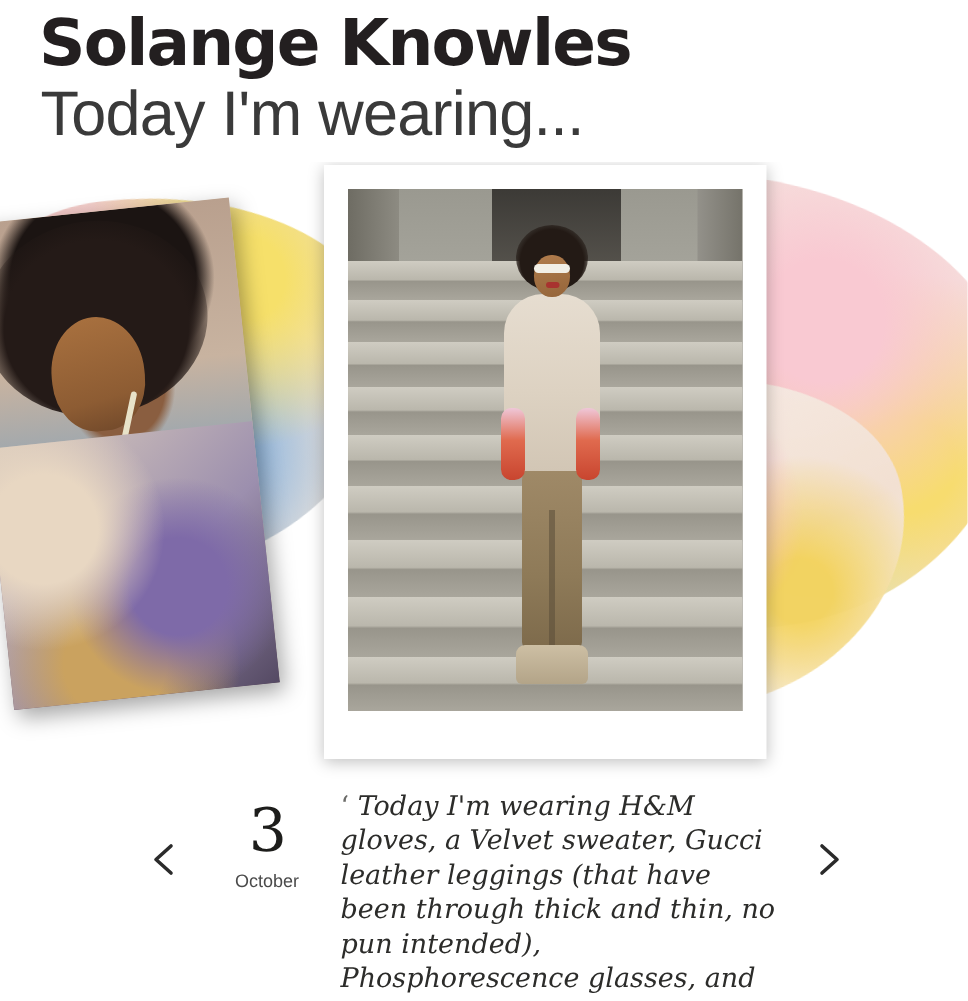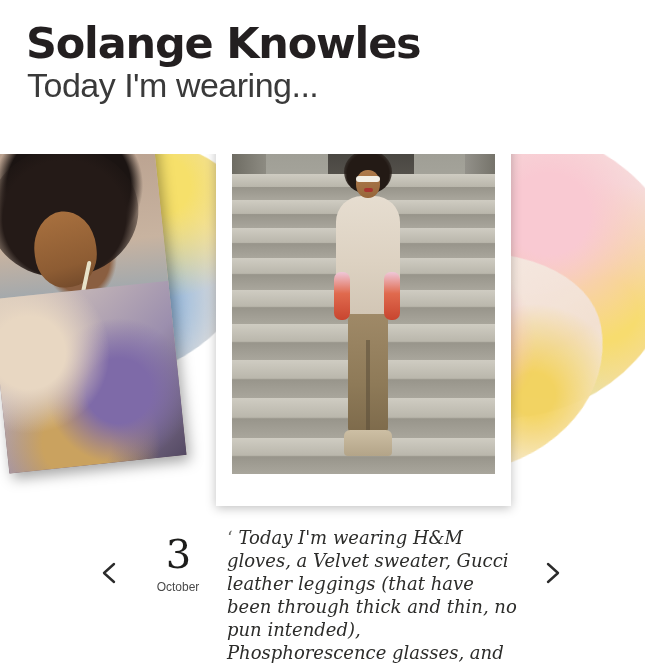--- a/index.html
+++ b/index.html
@@ -12,44 +12,44 @@
     overflow: hidden;
     background: #ffffff;
     font-family: "Liberation Sans", sans-serif;
     position: relative;
   }
 
   
   .header {
     position: absolute;
     left: 0;
-    top: 14px;
+    top: 0;
     width: 645px;
-    height: 140px;
+    height: 108px;
     background: #ffffff;
     z-index: 40;
   }
   .title {
     position: absolute;
     left: 26px;
     top: 4px;
     font-family: "DejaVu Sans", sans-serif;
     font-weight: bold;
     font-size: 43px;
     letter-spacing: -1.2px;
     color: #231f20;
     white-space: nowrap;
   }
   .subtitle {
     position: absolute;
     left: 27px;
     top: 52px;
     font-family: "Liberation Sans", sans-serif;
     font-weight: 300;
-    font-size: 34px;
+    font-size: 42px;
     color: #3a3a3a;
     letter-spacing: -0.5px;
     white-space: nowrap;
   }
 
   
   .collage {
     position: absolute;
     left: 0;
     top: 100px;

